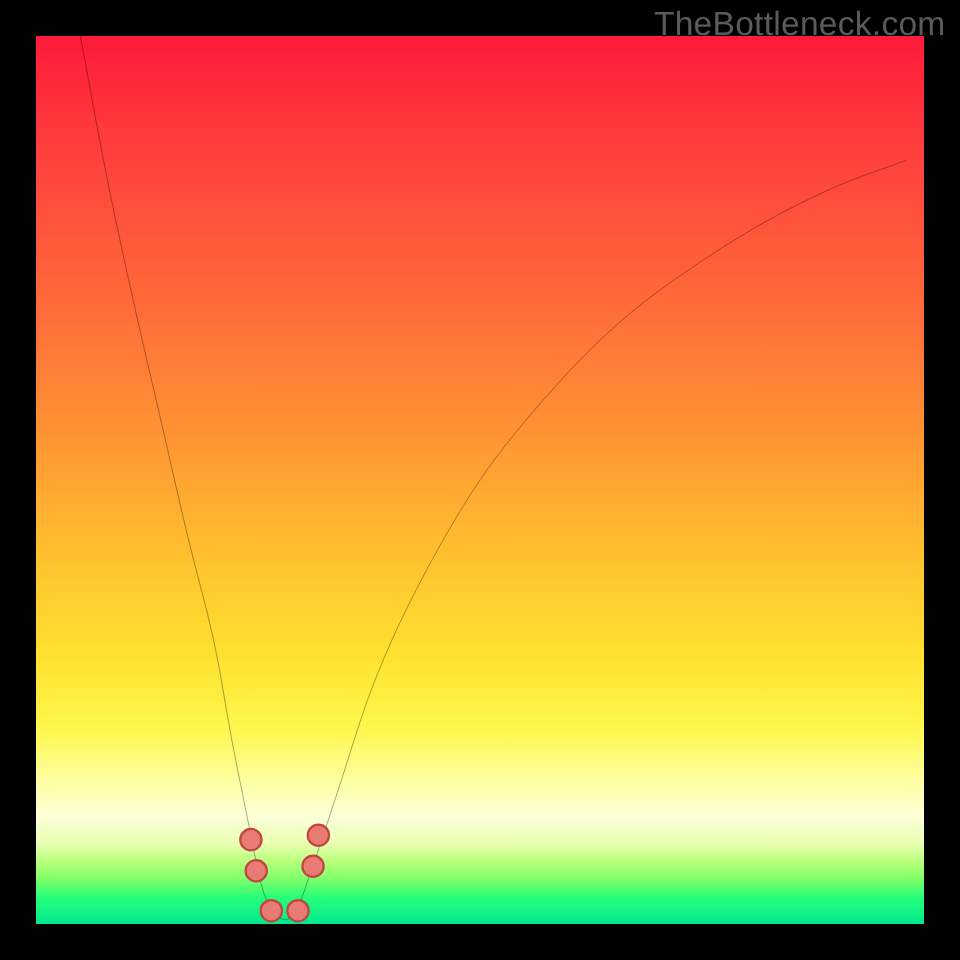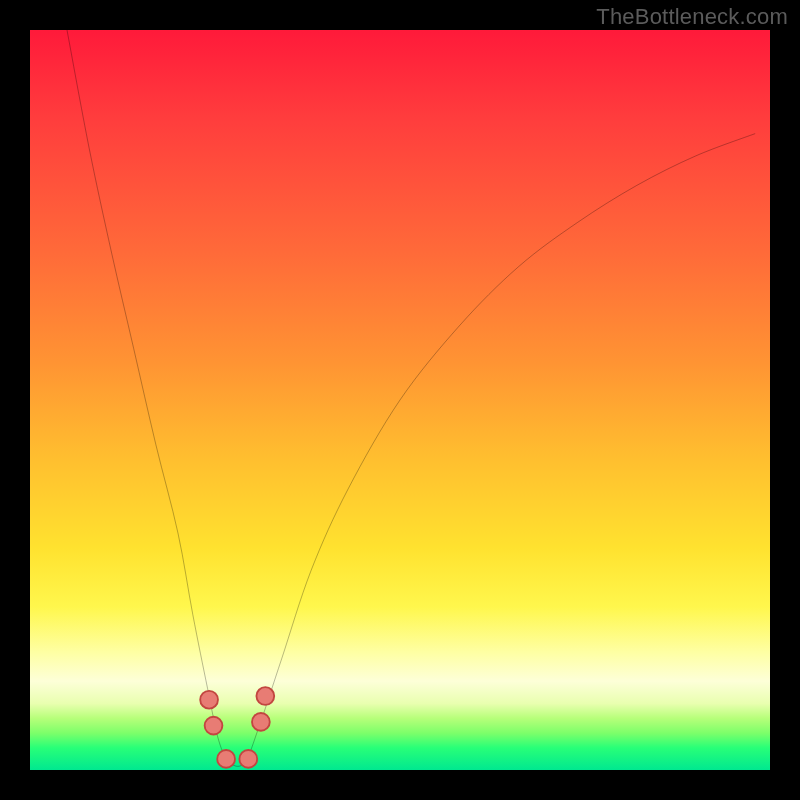--- a/index.html
+++ b/index.html
@@ -48,21 +48,21 @@
   }
   .curve {
     position: absolute;
     inset: 0;
   }
   .watermark {
     position: absolute;
     top: 4px;
     right: 12px;
     color: #5b5b5b;
-    font-size: 22px;
+    font-size: 28px;
     letter-spacing: 0.2px;
     user-select: none;
   }
 </style>
 </head>
 <body>
 
 <div class="frame">
   <div class="watermark">TheBottleneck.com</div>
 

